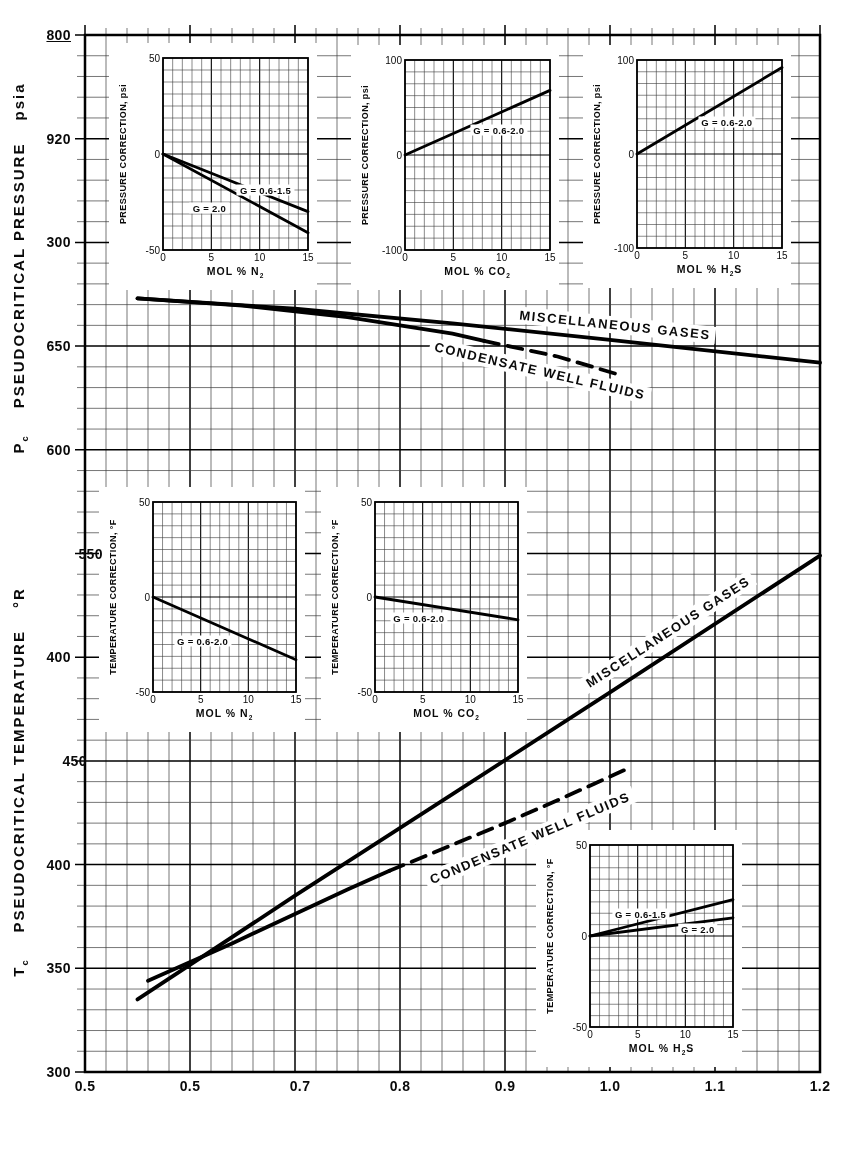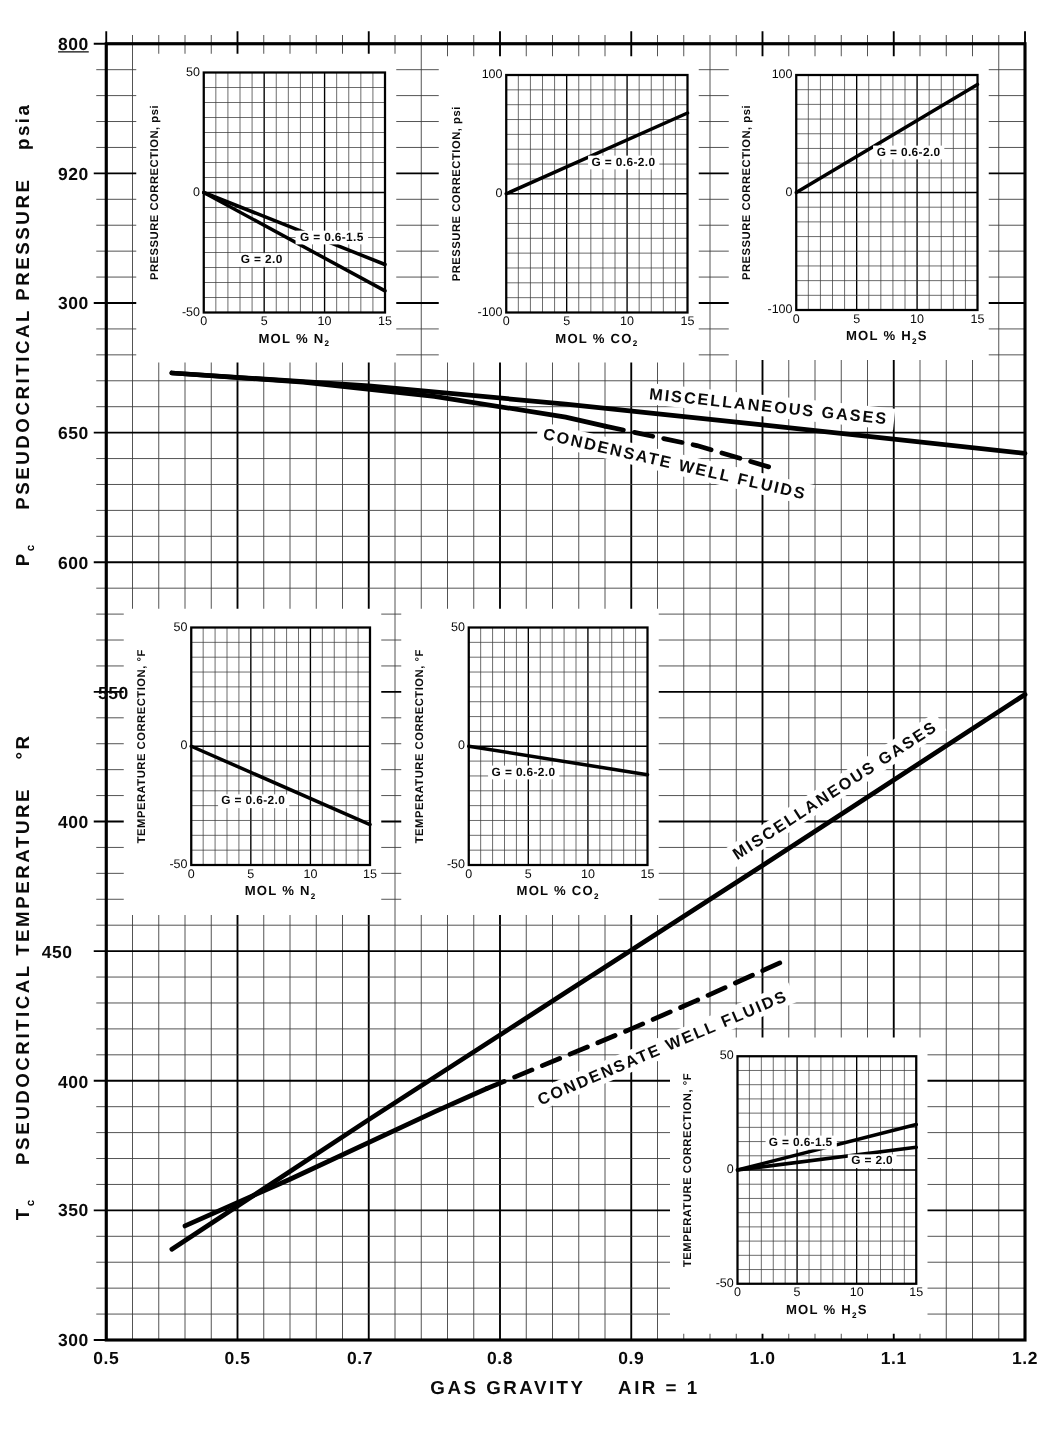--- a/index.html
+++ b/index.html
@@ -341,23 +341,20 @@
     </svg>
 
   <div class="ax-title ax-y" style="left:-230px;top:258px">
     <span><span>P</span><sub>c</sub></span><span class="gapL">PSEUDOCRITICAL PRESSURE</span><span class="gapR">psia</span>
   </div>
 
   <div class="ax-title ax-y" style="left:-230px;top:772px">
     <span><span>T</span><sub>c</sub></span><span class="gapL">PSEUDOCRITICAL TEMPERATURE</span><span class="gapR">°R</span>
   </div>
 
-  <div class="ax-title ax-x" style="left:252px;top:1102px">
-    <span>GAS GRAVITY</span><span class="gapL">AIR = 1</span>
-  </div>
 
 <div class="lbl tick-inset" style="left: 160px; top: 58px; transform: translate(-100%, -50%);">50</div>
     <div class="lbl tick-inset" style="left: 160px; top: 154px; transform: translate(-100%, -50%);">0</div>
     <div class="lbl tick-inset" style="left: 160px; top: 250px; transform: translate(-100%, -50%);">-50</div>
     <div class="lbl tick-inset" style="left: 163px; top: 252px; transform: translate(-50%, 0px);">0</div>
     <div class="lbl tick-inset" style="left: 211.333px; top: 252px; transform: translate(-50%, 0px);">5</div>
     <div class="lbl tick-inset" style="left: 259.667px; top: 252px; transform: translate(-50%, 0px);">10</div>
     <div class="lbl tick-inset" style="left: 308px; top: 252px; transform: translate(-50%, 0px);">15</div>
     <div class="lbl ititle" style="left: 123px; top: 154px; transform: translate(-50%, -50%) rotate(-90deg);">PRESSURE CORRECTION, psi</div>
     <div class="lbl ixtitle" style="left: 235.5px; top: 265px; transform: translate(-50%, 0px);"><span>MOL % N</span><sub>2</sub></div>
@@ -409,34 +406,34 @@
     <div class="lbl tick-inset" style="left: 590px; top: 1029px; transform: translate(-50%, 0px);">0</div>
     <div class="lbl tick-inset" style="left: 637.667px; top: 1029px; transform: translate(-50%, 0px);">5</div>
     <div class="lbl tick-inset" style="left: 685.333px; top: 1029px; transform: translate(-50%, 0px);">10</div>
     <div class="lbl tick-inset" style="left: 733px; top: 1029px; transform: translate(-50%, 0px);">15</div>
     <div class="lbl ititle" style="left: 550px; top: 936px; transform: translate(-50%, -50%) rotate(-90deg);">TEMPERATURE CORRECTION, °F</div>
     <div class="lbl ixtitle" style="left: 661.5px; top: 1042px; transform: translate(-50%, 0px);"><span>MOL % H</span><sub>2</sub><span>S</span></div>
     <div class="lbl ilab" style="left: 640.527px; top: 914.16px; transform: translate(-50%, -50%);">G = 0.6-1.5</div>
     <div class="lbl ilab" style="left: 697.727px; top: 928.72px; transform: translate(-50%, -50%);">G = 2.0</div>
     <div class="lbl tick-main" style="left: 85px; top: 1078px; transform: translate(-50%, 0px);">0.5</div>
     <div class="lbl tick-main" style="left: 190px; top: 1078px; transform: translate(-50%, 0px);">0.5</div>
-    <div class="lbl tick-main" style="left: 288px; top: 1078px; transform: translate(-50%, 0px);">0.7</div>
+    <div class="lbl tick-main" style="left: 300px; top: 1078px; transform: translate(-50%, 0px);">0.7</div>
     <div class="lbl tick-main" style="left: 400px; top: 1078px; transform: translate(-50%, 0px);">0.8</div>
     <div class="lbl tick-main" style="left: 505px; top: 1078px; transform: translate(-50%, 0px);">0.9</div>
     <div class="lbl tick-main" style="left: 610px; top: 1078px; transform: translate(-50%, 0px);">1.0</div>
     <div class="lbl tick-main" style="left: 715px; top: 1078px; transform: translate(-50%, 0px);">1.1</div>
     <div class="lbl tick-main" style="left: 820px; top: 1078px; transform: translate(-50%, 0px);">1.2</div>
     <div class="lbl tick-main" style="left: 71px; top: 35px; transform: translate(-100%, -50%); text-decoration: underline;">800</div>
     <div class="lbl tick-main" style="left: 71px; top: 138.7px; transform: translate(-100%, -50%);">920</div>
     <div class="lbl tick-main" style="left: 71px; top: 242.4px; transform: translate(-100%, -50%);">300</div>
     <div class="lbl tick-main" style="left: 71px; top: 346.1px; transform: translate(-100%, -50%);">650</div>
     <div class="lbl tick-main" style="left: 71px; top: 449.8px; transform: translate(-100%, -50%);">600</div>
     <div class="lbl tick-main" style="left: 78px; top: 553.5px; transform: translate(-100%, -50%); margin-left: 25px;">550</div>
     <div class="lbl tick-main" style="left: 71px; top: 657.2px; transform: translate(-100%, -50%);">400</div>
-    <div class="lbl tick-main" style="left: 58px; top: 760.9px; transform: translate(-100%, -50%); text-align: center;">450</div>
+    <div class="lbl tick-main" style="left: 87px; top: 760.9px; transform: translate(-100%, -50%); text-align: center;">450</div>
     <div class="lbl tick-main" style="left: 71px; top: 864.6px; transform: translate(-100%, -50%);">400</div>
     <div class="lbl tick-main" style="left: 71px; top: 968.3px; transform: translate(-100%, -50%);">350</div>
     <div class="lbl tick-main" style="left: 71px; top: 1072px; transform: translate(-100%, -50%);">300</div>
     <div class="lbl mlab" style="left: 615.25px; top: 325.36px; transform: translate(-50%, -50%) rotate(6deg);">MISCELLANEOUS GASES</div>
     <div class="lbl mlab" style="left: 539.65px; top: 370.988px; transform: translate(-50%, -50%) rotate(13deg);">CONDENSATE WELL FLUIDS</div>
     <div class="lbl mlab" style="left: 667.75px; top: 632.312px; transform: translate(-50%, -50%) rotate(-33deg);">MISCELLANEOUS GASES</div>
     <div class="lbl mlab" style="left: 530.2px; top: 837.638px; transform: translate(-50%, -50%) rotate(-23deg);">CONDENSATE WELL FLUIDS</div>
   </div>
 
 </body></html>

